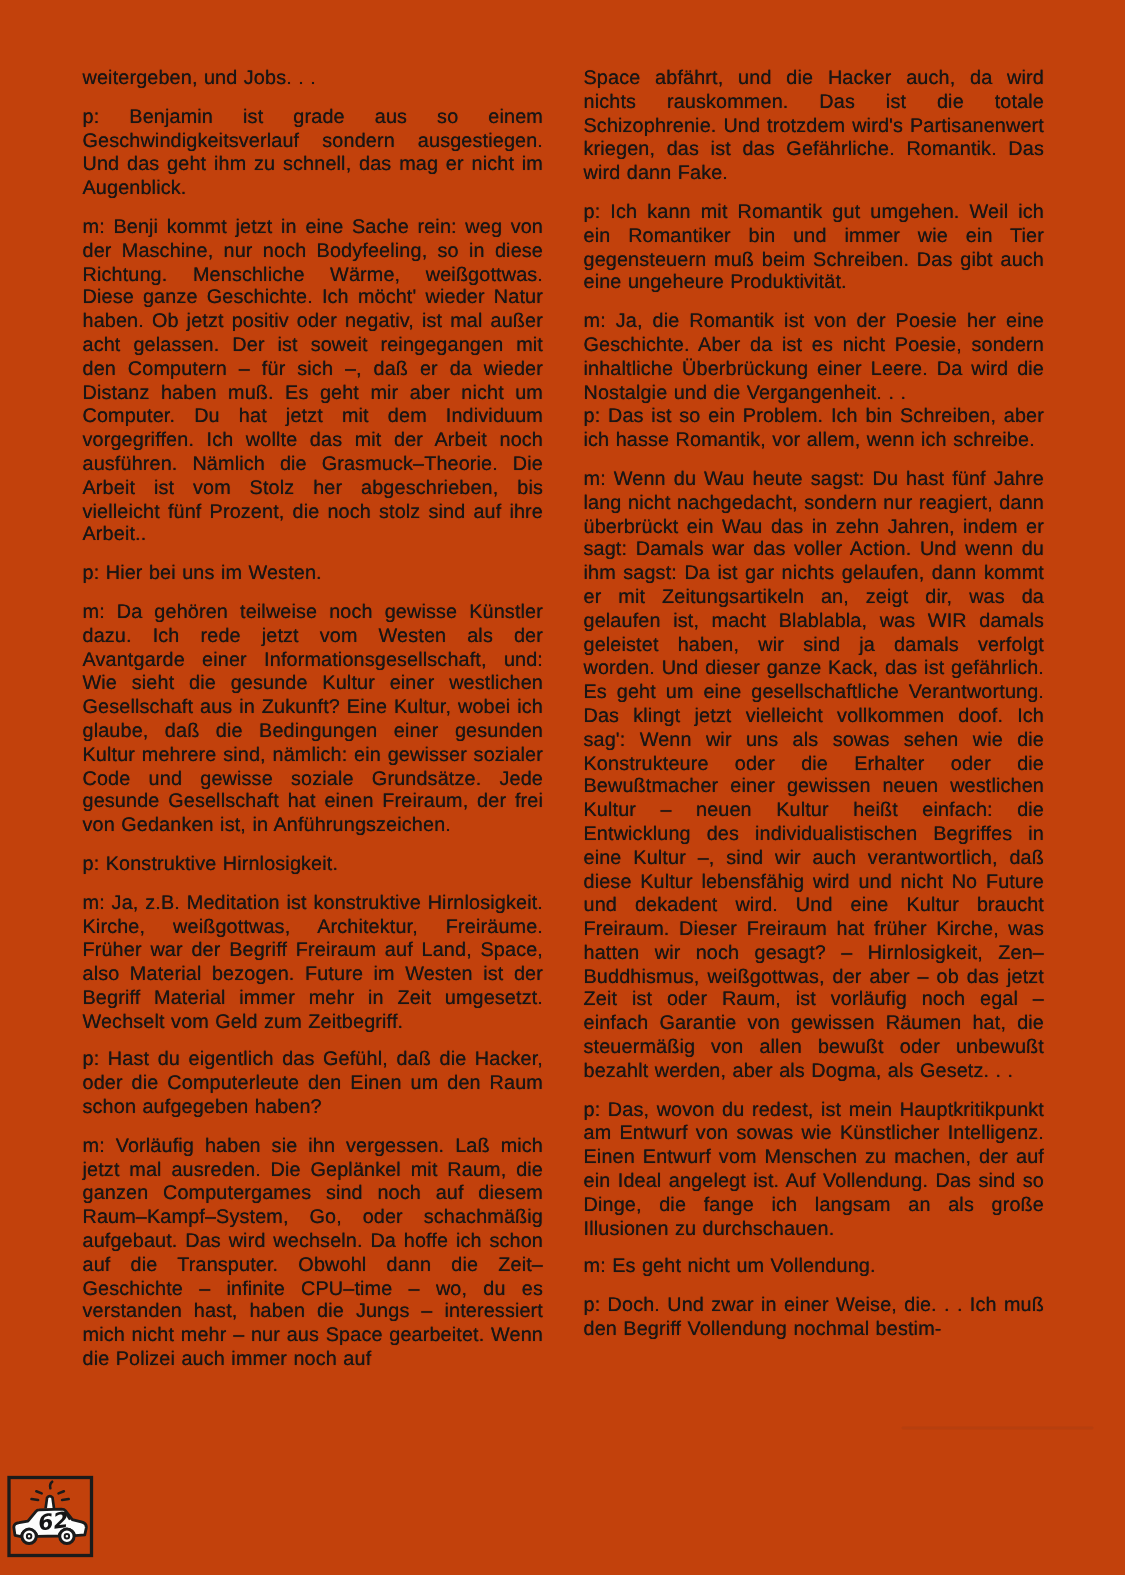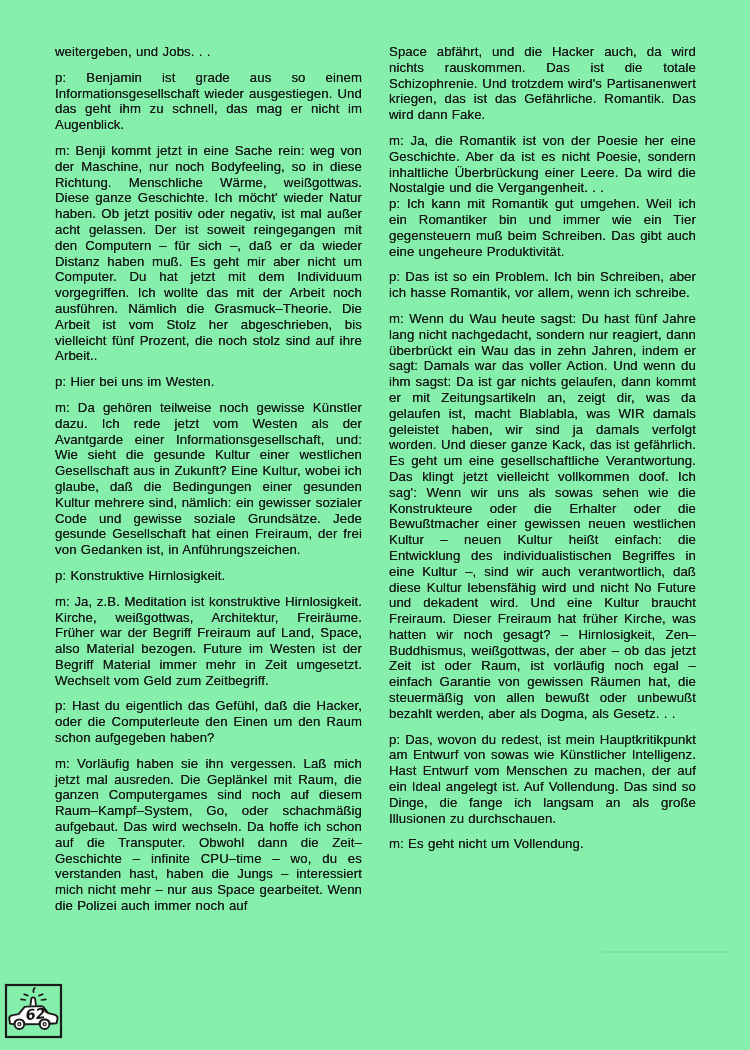--- a/index.html
+++ b/index.html
@@ -4,21 +4,21 @@
 <style>
   html, body {
     margin: 0;
     padding: 0;
     background: #ffffff;
   }
   .page {
     position: relative;
     width: 750px;
     height: 1050px;
-    background: #86efac;
+    background: #c2410c;
     overflow: hidden;
     font-family: "Liberation Sans", "DejaVu Sans", sans-serif;
   }
   .columns {
     position: absolute;
     left: 55px;
     top: 44px;
     display: flex;
     gap: 27px;
   }
@@ -68,38 +68,39 @@
 </style>
 </head>
 <body>
 
 <div class="page">
 
   <div class="columns">
 
     <div class="col">
       <p class="para">weitergeben, und Jobs. . .</p>
-      <p class="para">p: Benjamin ist grade aus so einem Informationsgesellschaft wieder ausgestiegen. Und das geht ihm zu schnell, das mag er nicht im Augenblick.</p>
+      <p class="para">p: Benjamin ist grade aus so einem Geschwindigkeitsverlauf sondern ausgestiegen. Und das geht ihm zu schnell, das mag er nicht im Augenblick.</p>
       <p class="para">m: Benji kommt jetzt in eine Sache rein: weg von der Maschine, nur noch Bodyfeeling, so in diese Richtung. Menschliche Wärme, weißgottwas. Diese ganze Geschichte. Ich möcht' wieder Natur haben. Ob jetzt positiv oder negativ, ist mal außer acht gelassen. Der ist soweit reingegangen mit den Computern – für sich –, daß er da wieder Distanz haben muß. Es geht mir aber nicht um Computer. Du hat jetzt mit dem Individuum vorgegriffen. Ich wollte das mit der Arbeit noch ausführen. Nämlich die Grasmuck–Theorie. Die Arbeit ist vom Stolz her abgeschrieben, bis vielleicht fünf Prozent, die noch stolz sind auf ihre Arbeit..</p>
       <p class="para">p: Hier bei uns im Westen.</p>
       <p class="para">m: Da gehören teilweise noch gewisse Künstler dazu. Ich rede jetzt vom Westen als der Avantgarde einer Informationsgesellschaft, und: Wie sieht die gesunde Kultur einer westlichen Gesellschaft aus in Zukunft? Eine Kultur, wobei ich glaube, daß die Bedingungen einer gesunden Kultur mehrere sind, nämlich: ein gewisser sozialer Code und gewisse soziale Grundsätze. Jede gesunde Gesellschaft hat einen Freiraum, der frei von Gedanken ist, in Anführungszeichen.</p>
       <p class="para">p: Konstruktive Hirnlosigkeit.</p>
       <p class="para">m: Ja, z.B. Meditation ist konstruktive Hirnlosigkeit. Kirche, weißgottwas, Architektur, Freiräume. Früher war der Begriff Freiraum auf Land, Space, also Material bezogen. Future im Westen ist der Begriff Material immer mehr in Zeit umgesetzt. Wechselt vom Geld zum Zeitbegriff.</p>
       <p class="para">p: Hast du eigentlich das Gefühl, daß die Hacker, oder die Computerleute den Einen um den Raum schon aufgegeben haben?</p>
       <p class="para">m: Vorläufig haben sie ihn vergessen. Laß mich jetzt mal ausreden. Die Geplänkel mit Raum, die ganzen Computergames sind noch auf diesem Raum–Kampf–System, Go, oder schachmäßig aufgebaut. Das wird wechseln. Da hoffe ich schon auf die Transputer. Obwohl dann die Zeit–Geschichte – infinite CPU–time – wo, du es verstanden hast, haben die Jungs – interessiert mich nicht mehr – nur aus Space gearbeitet. Wenn die Polizei auch immer noch auf</p>
     </div>
 
     <div class="col">
       <p class="para">Space abfährt, und die Hacker auch, da wird nichts rauskommen. Das ist die totale Schizophrenie. Und trotzdem wird's Partisanenwert kriegen, das ist das Gefährliche. Romantik. Das wird dann Fake.</p>
+      <p class="para">p: Ich kann mit Romantik gut umgehen. Weil ich ein Romantiker bin und immer wie ein Tier gegensteuern muß beim Schreiben. Das gibt auch eine ungeheure Produktivität.</p>
       <p class="para tight">m: Ja, die Romantik ist von der Poesie her eine Geschichte. Aber da ist es nicht Poesie, sondern inhaltliche Überbrückung einer Leere. Da wird die Nostalgie und die Vergangenheit. . .</p>
-      <p class="para">p: Ich kann mit Romantik gut umgehen. Weil ich ein Romantiker bin und immer wie ein Tier gegensteuern muß beim Schreiben. Das gibt auch eine ungeheure Produktivität.</p>
       <p class="para">p: Das ist so ein Problem. Ich bin Schreiben, aber ich hasse Romantik, vor allem, wenn ich schreibe.</p>
       <p class="para">m: Wenn du Wau heute sagst: Du hast fünf Jahre lang nicht nachgedacht, sondern nur reagiert, dann überbrückt ein Wau das in zehn Jahren, indem er sagt: Damals war das voller Action. Und wenn du ihm sagst: Da ist gar nichts gelaufen, dann kommt er mit Zeitungsartikeln an, zeigt dir, was da gelaufen ist, macht Blablabla, was WIR damals geleistet haben, wir sind ja damals verfolgt worden. Und dieser ganze Kack, das ist gefährlich. Es geht um eine gesellschaftliche Verantwortung. Das klingt jetzt vielleicht vollkommen doof. Ich sag': Wenn wir uns als sowas sehen wie die Konstrukteure oder die Erhalter oder die Bewußtmacher einer gewissen neuen westlichen Kultur – neuen Kultur heißt einfach: die Entwicklung des individualistischen Begriffes in eine Kultur –, sind wir auch verantwortlich, daß diese Kultur lebensfähig wird und nicht No Future und dekadent wird. Und eine Kultur braucht Freiraum. Dieser Freiraum hat früher Kirche, was hatten wir noch gesagt? – Hirnlosigkeit, Zen–Buddhismus, weißgottwas, der aber – ob das jetzt Zeit ist oder Raum, ist vorläufig noch egal – einfach Garantie von gewissen Räumen hat, die steuermäßig von allen bewußt oder unbewußt bezahlt werden, aber als Dogma, als Gesetz. . .</p>
-      <p class="para">p: Das, wovon du redest, ist mein Hauptkritikpunkt am Entwurf von sowas wie Künstlicher Intelligenz. Hast Entwurf vom Menschen zu machen, der auf ein Ideal angelegt ist. Auf Vollendung. Das sind so Dinge, die fange ich langsam an als große Illusionen zu durchschauen.</p>
+      <p class="para">p: Das, wovon du redest, ist mein Hauptkritikpunkt am Entwurf von sowas wie Künstlicher Intelligenz. Einen Entwurf vom Menschen zu machen, der auf ein Ideal angelegt ist. Auf Vollendung. Das sind so Dinge, die fange ich langsam an als große Illusionen zu durchschauen.</p>
       <p class="para">m: Es geht nicht um Vollendung.</p>
+      <p class="para">p: Doch. Und zwar in einer Weise, die. . . Ich muß den Begriff Vollendung nochmal bestim-</p>
     </div>
 
   </div>
 
   <div class="page-stamp">
     <svg viewBox="0 0 60 58" aria-hidden="true">
 
       <rect x="2" y="2" width="55" height="52" fill="none" stroke="#1b1b1b" stroke-width="2.2"></rect>
 
       <g stroke="#1b1b1b" stroke-width="1.7" stroke-linecap="round" fill="none">

